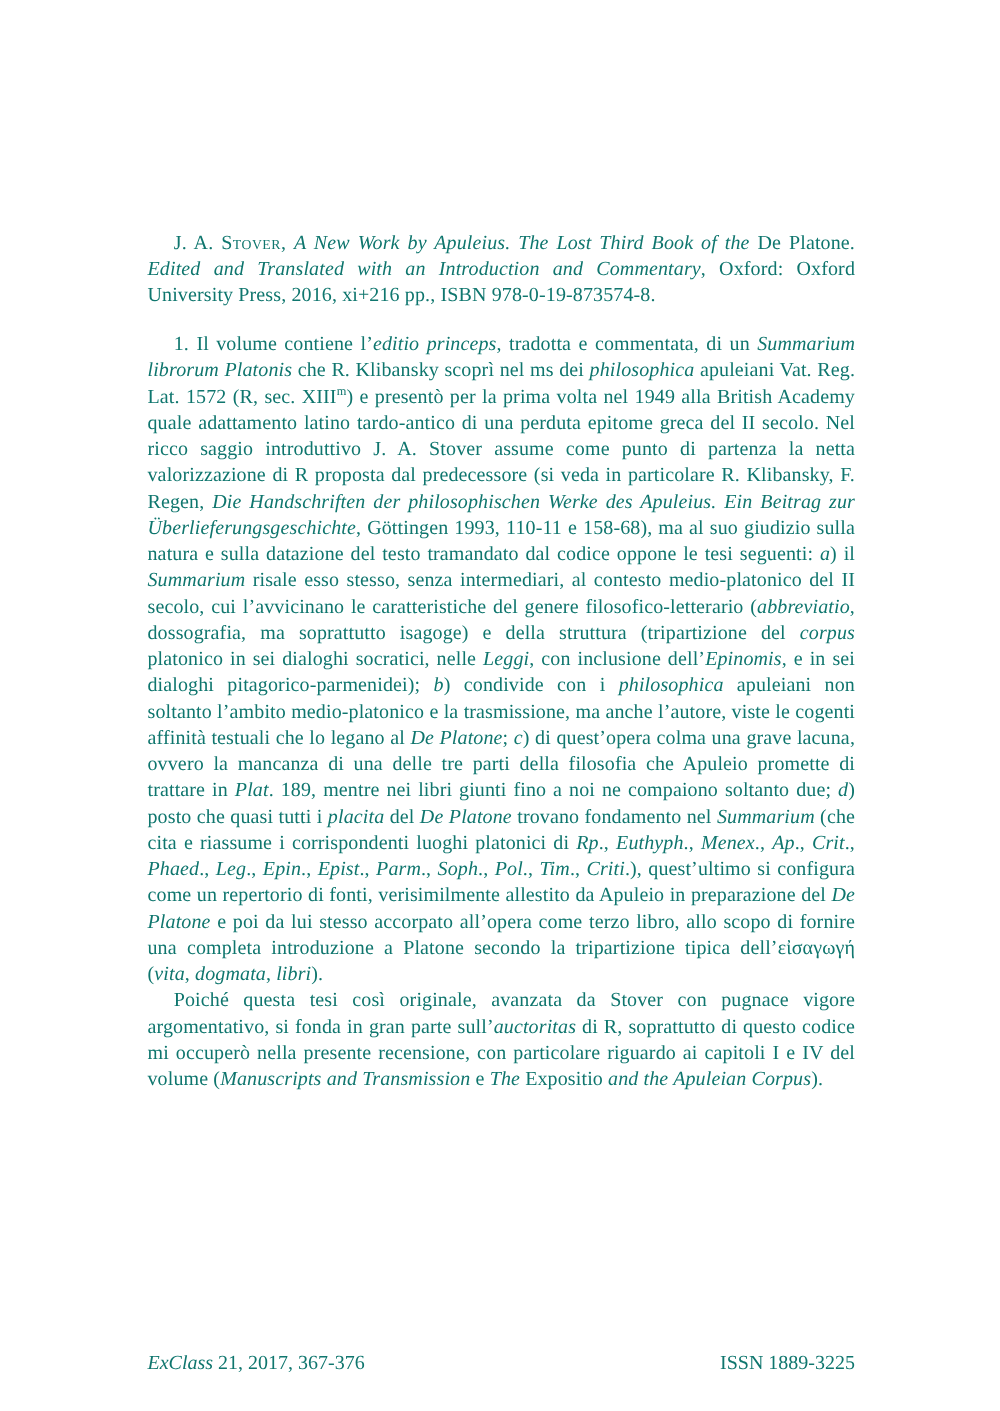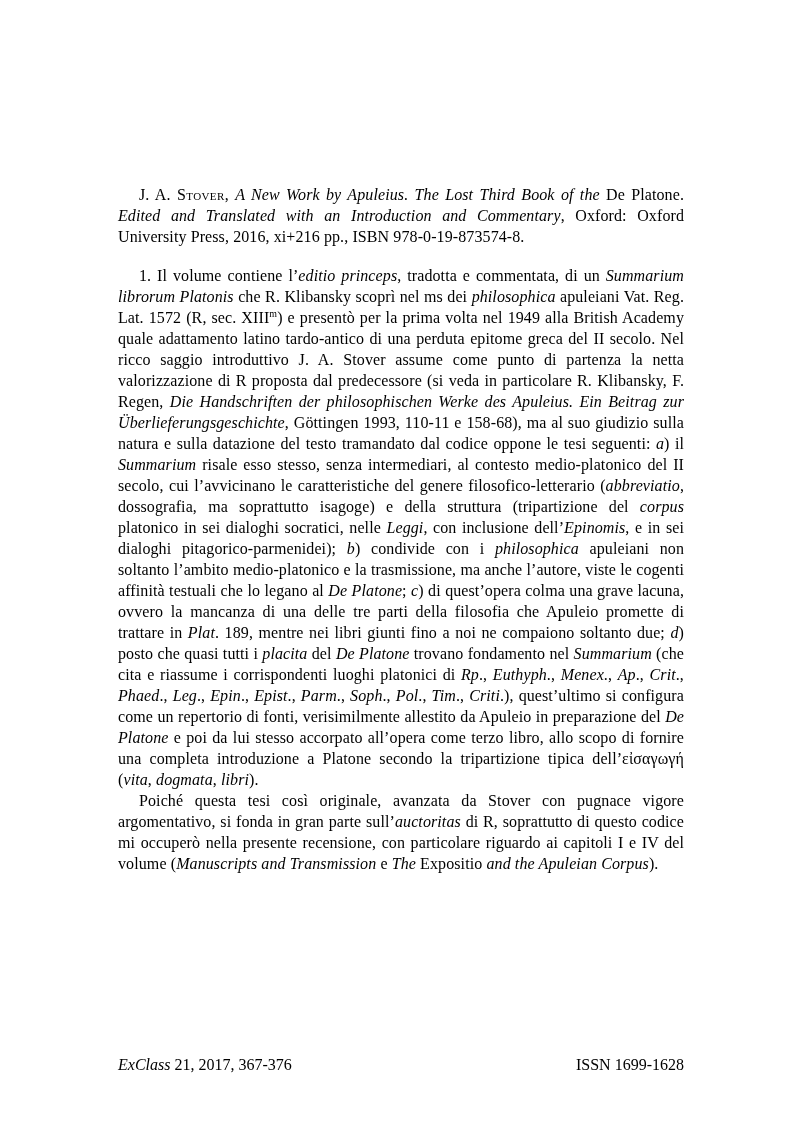--- a/index.html
+++ b/index.html
@@ -5,21 +5,21 @@
   html, body {
     margin: 0;
     padding: 0;
     background: #ffffff;
   }
   .page {
     position: relative;
     width: 800px;
     height: 1129px;
     background: #ffffff;
-    color: #000000;
+    color: #0f766e;
     overflow: hidden;
   }
   .text-block {
     position: absolute;
     left: 118px;
     top: 184px;
     width: 566px;
     font-family: "Liberation Serif", "DejaVu Serif", serif;
     font-size: 16px;
     line-height: 21px;
@@ -36,21 +36,21 @@
   p.continues {
     
     text-align-last: justify;
   }
   .seg-italic { font-style: italic; }
   .seg-smallcaps { font-variant: small-caps; letter-spacing: 0.4px; }
   .seg-sup { vertical-align: super; font-size: 0.62em; line-height: 0; }
   .footer {
     position: absolute;
     left: 118px;
-    top: 1054px;
+    top: 1080px;
     width: 566px;
     display: flex;
     justify-content: space-between;
     align-items: baseline;
     font-family: "Liberation Serif", "DejaVu Serif", serif;
     font-size: 16px;
     line-height: 21px;
   }
 </style>
 </head>
@@ -64,16 +64,16 @@
 
     <p class="review-paragraph"><span>1. Il volume contiene l’</span><span class="seg-italic">editio princeps</span><span>, tradotta e commentata, di un </span><span class="seg-italic">Summarium librorum Platonis</span><span> che R. Klibansky scoprì nel ms dei </span><span class="seg-italic">philosophica</span><span> apuleiani Vat. Reg. Lat. 1572 (R, sec. XIII</span><span class="seg-sup">m</span><span>) e presentò per la prima volta nel 1949 alla British Academy quale adattamento latino tardo-antico di una perduta epitome greca del II secolo. Nel ricco saggio introduttivo J. A. Stover assume come punto di partenza la netta valorizzazione di R proposta dal predecessore (si veda in particolare R. Klibansky, F. Regen, </span><span class="seg-italic">Die Handschriften der philosophischen Werke des Apuleius. Ein Beitrag zur Überlieferungsgeschichte</span><span>, Göttingen 1993, 110-11 e 158-68), ma al suo giudizio sulla natura e sulla datazione del testo tramandato dal codice oppone le tesi seguenti: </span><span class="seg-italic">a</span><span>) il </span><span class="seg-italic">Summarium</span><span> risale esso stesso, senza intermediari, al contesto medio-platonico del II secolo, cui l’avvicinano le caratteristiche del genere filosofico-letterario (</span><span class="seg-italic">abbreviatio</span><span>, dossografia, ma soprattutto isagoge) e della struttura (tripartizione del </span><span class="seg-italic">corpus</span><span> platonico in sei dialoghi socratici, nelle </span><span class="seg-italic">Leggi</span><span>, con inclusione dell’</span><span class="seg-italic">Epinomis</span><span>, e in sei dialoghi pitagorico-parmenidei); </span><span class="seg-italic">b</span><span>) condivide con i </span><span class="seg-italic">philosophica</span><span> apuleiani non soltanto l’ambito medio-platonico e la trasmissione, ma anche l’autore, viste le cogenti affinità testuali che lo legano al </span><span class="seg-italic">De Platone</span><span>; </span><span class="seg-italic">c</span><span>) di quest’opera colma una grave lacuna, ovvero la mancanza di una delle tre parti della filosofia che Apuleio promette di trattare in </span><span class="seg-italic">Plat</span><span>. 189, mentre nei libri giunti fino a noi ne compaiono soltanto due; </span><span class="seg-italic">d</span><span>) posto che quasi tutti i </span><span class="seg-italic">placita</span><span> del </span><span class="seg-italic">De Platone</span><span> trovano fondamento nel </span><span class="seg-italic">Summarium</span><span> (che cita e riassume i corrispondenti luoghi platonici di </span><span class="seg-italic">Rp</span><span>., </span><span class="seg-italic">Euthyph</span><span>., </span><span class="seg-italic">Menex</span><span>., </span><span class="seg-italic">Ap</span><span>., </span><span class="seg-italic">Crit</span><span>., </span><span class="seg-italic">Phaed</span><span>., </span><span class="seg-italic">Leg</span><span>., </span><span class="seg-italic">Epin</span><span>., </span><span class="seg-italic">Epist</span><span>., </span><span class="seg-italic">Parm</span><span>., </span><span class="seg-italic">Soph</span><span>., </span><span class="seg-italic">Pol</span><span>., </span><span class="seg-italic">Tim</span><span>., </span><span class="seg-italic">Criti</span><span>.), quest’ultimo si configura come un repertorio di fonti, verisimilmente allestito da Apuleio in preparazione del </span><span class="seg-italic">De Platone</span><span> e poi da lui stesso accorpato all’opera come terzo libro, allo scopo di fornire una completa introduzione a Platone secondo la tripartizione tipica dell’εἰσαγωγή (</span><span class="seg-italic">vita</span><span>, </span><span class="seg-italic">dogmata</span><span>, </span><span class="seg-italic">libri</span><span>).</span></p>
 
     <p class="review-paragraph"><span>Poiché questa tesi così originale, avanzata da Stover con pugnace vigore argomentativo, si fonda in gran parte sull’</span><span class="seg-italic">auctoritas</span><span> di R, soprattutto di questo codice mi occuperò nella presente recensione, con particolare riguardo ai capitoli I e IV del volume (</span><span class="seg-italic">Manuscripts and Transmission</span><span> e </span><span class="seg-italic">The</span><span> Expositio </span><span class="seg-italic">and the Apuleian Corpus</span><span>).</span></p>
 
 
   </div>
 
   <div class="footer">
     <span><span class="seg-italic">ExClass</span><span> 21, 2017, 367-376</span></span>
-    <span>ISSN 1699-1628</span>
+    <span>ISSN 1889-3225</span>
   </div>
 
 </div>
 
 </body></html>

